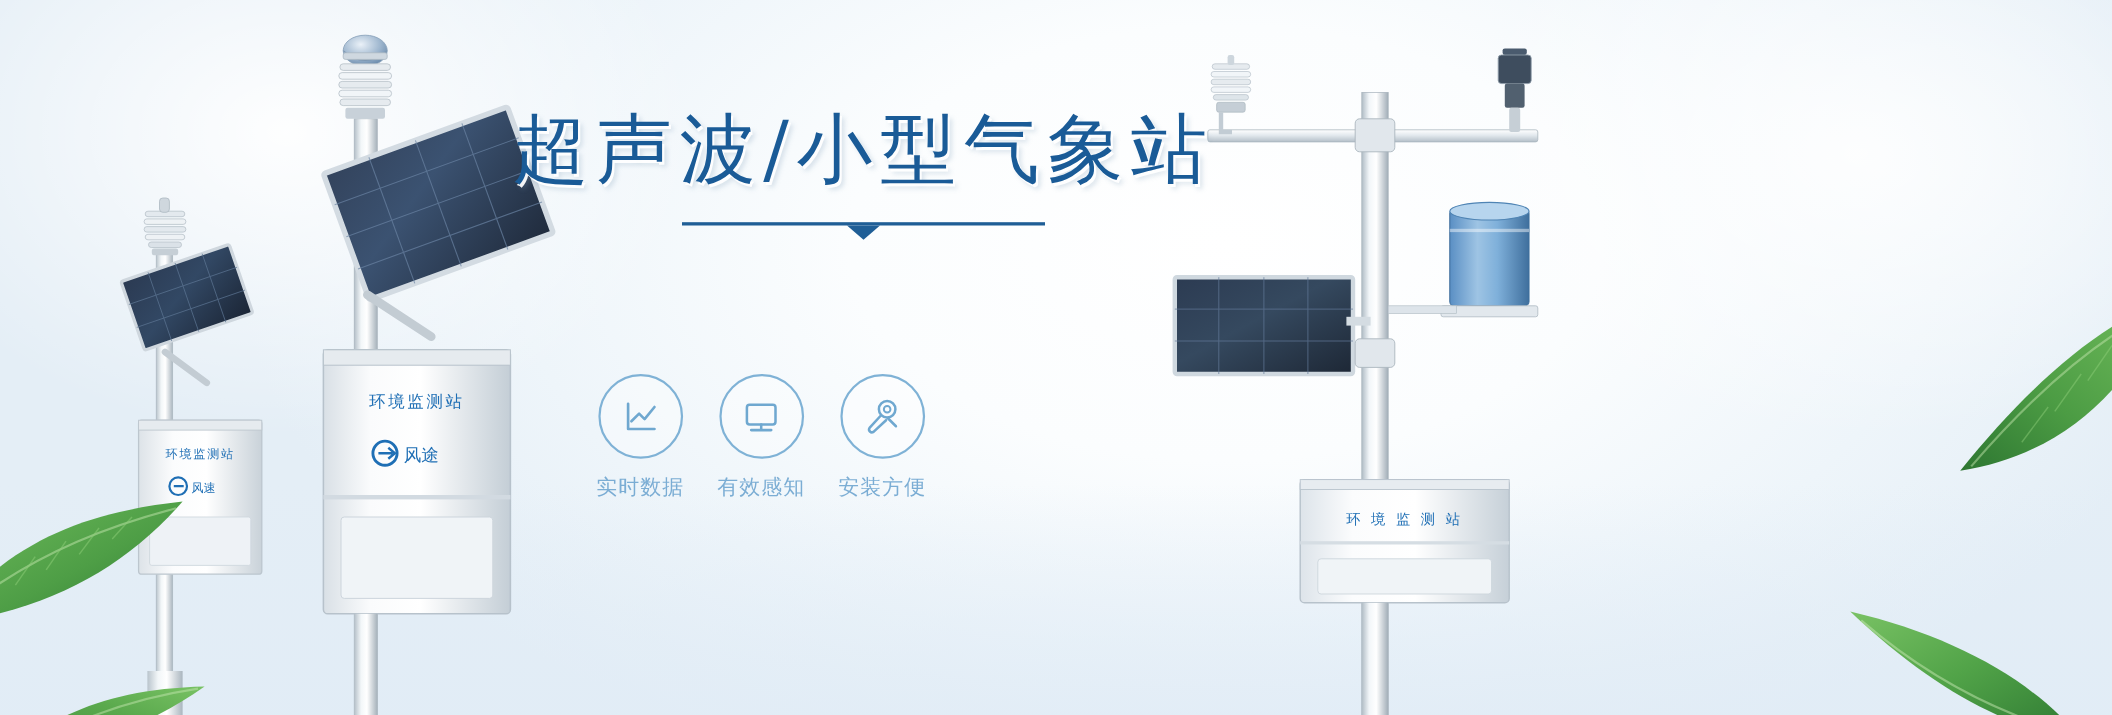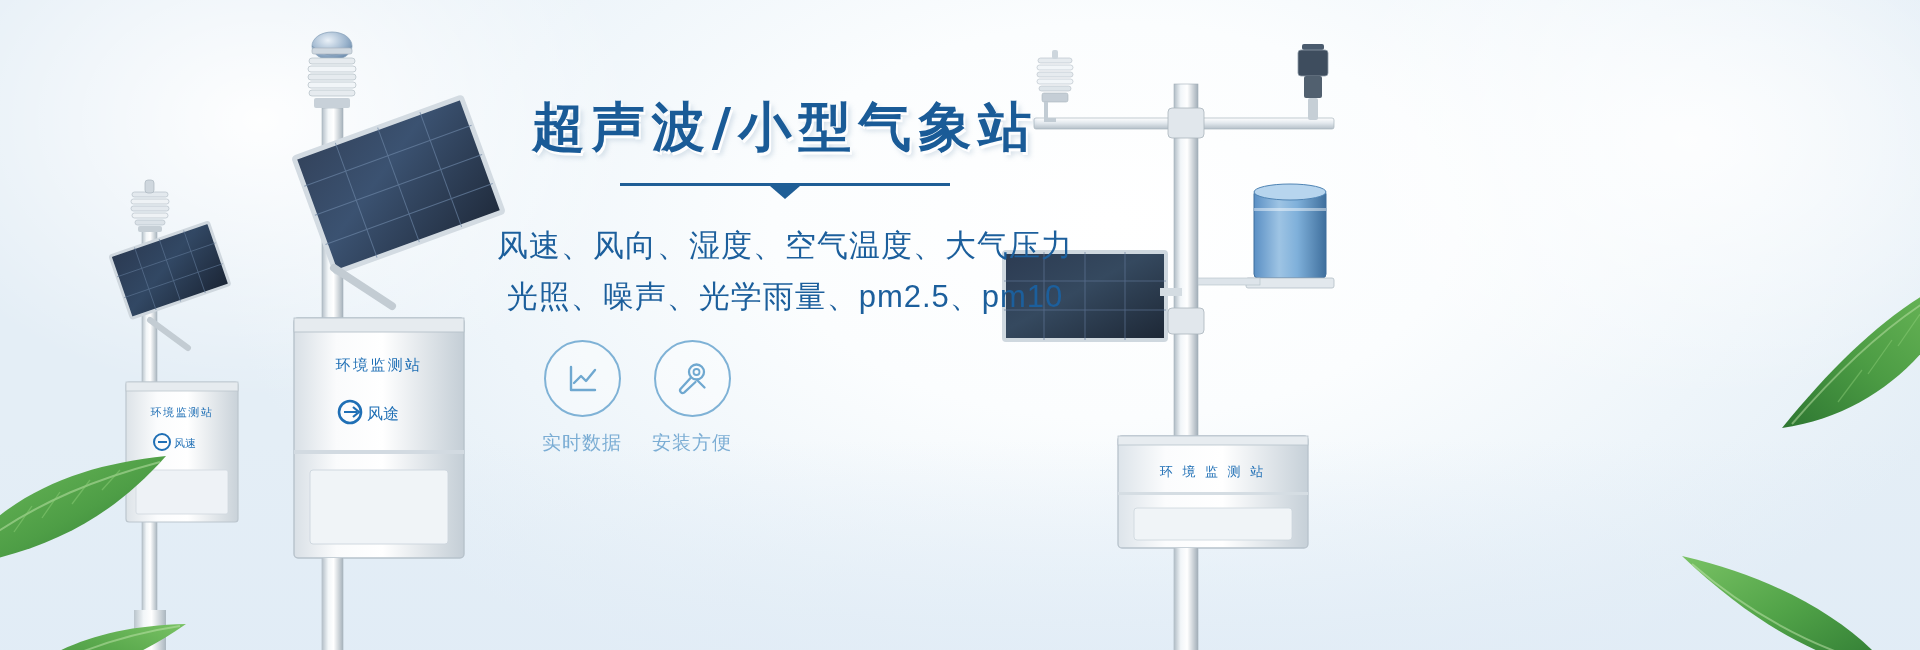--- a/index.html
+++ b/index.html
@@ -22,22 +22,22 @@
     background:radial-gradient(ellipse at center,rgba(255,255,255,.85) 0%,rgba(255,255,255,0) 70%);
     pointer-events:none;}
   .wash-c{position:absolute;left:0;bottom:0;width:1920px;height:210px;
     background:linear-gradient(to top,rgba(225,236,246,.85),rgba(225,236,246,0));
     pointer-events:none;}
 
   
   .center{position:absolute;left:440px;top:96px;width:690px;text-align:center;}
   .title{
     font-family:"DejaVu Serif","Liberation Serif",serif;
-    font-weight:bold;
-    font-size:53px;
+    font-weight:normal;
+    font-size:69px;
     letter-spacing:7px;
     color:#1a5b97;
     line-height:1.16;
     white-space:nowrap;
     text-shadow:2px 3px 0 rgba(255,255,255,.95), 4px 5px 5px rgba(120,150,180,.28);
   }
   .divider{
     position:relative;width:330px;margin:26px auto 0 auto;height:16px;
   }
   .divider .bar{position:absolute;left:0;top:0;width:330px;height:3px;background:#1f5e96;}
@@ -75,21 +75,21 @@
   
   .leaf{position:absolute;pointer-events:none;}
   .leaf-bl{left:-30px;bottom:60px;}
   .leaf-bl2{left:10px;bottom:-40px;}
   .leaf-r2{right:40px;bottom:-30px;}
   .leaf-r3{right:-40px;top:250px;}
 
   
   .stnA{position:absolute;left:104px;top:170px;width:170px;height:480px;}
   .stnB{position:absolute;left:276px;top:18px;width:230px;height:632px;}
-  .stnC{position:absolute;left:996px;top:40px;width:380px;height:610px;}
+  .stnC{position:absolute;left:1060px;top:40px;width:380px;height:610px;}
 </style>
 </head>
 <body>
 
 <div id="banner">
 
   <div class="wash-a"></div>
   <div class="wash-b"></div>
   <div class="wash-c"></div>
 
@@ -382,39 +382,45 @@
   </svg>
 
   <div class="center">
     <div class="title">超声波/小型气象站</div>
 
     <div class="divider">
       <div class="bar"></div>
       <div class="tri"></div>
     </div>
 
-    <div class="sub">
-      <span class="l1">风速、风向、湿度、空气温度、大气压力</span>
-      <span class="l2">光照、噪声、光学雨量、pm2.5、pm10</span>
-    </div>
   </div>
 
   <div class="features">
 
     <div class="feature">
       <div class="fcircle">
         <svg width="40" height="40" viewBox="0 0 40 40">
           <path d="M9 8 L9 31 L33 31" fill="none" stroke="#6fa8d0" stroke-width="2.4" stroke-linecap="round" stroke-linejoin="round"></path>
           <path d="M12 24 L19 17 L24 22 L33 11" fill="none" stroke="#6fa8d0" stroke-width="2.4" stroke-linecap="round" stroke-linejoin="round"></path>
         </svg>
       </div>
       <div class="flabel">实时数据</div>
     </div>
 
 
+    <div class="feature">
+      <div class="fcircle">
+        <svg width="40" height="40" viewBox="0 0 40 40">
+          <rect x="7" y="9" width="26" height="18" rx="2.5" fill="none" stroke="#6fa8d0" stroke-width="2.3"></rect>
+          <path d="M20 27 L20 31" stroke="#6fa8d0" stroke-width="2.3" stroke-linecap="round"></path>
+          <path d="M11 32 L29 32" stroke="#6fa8d0" stroke-width="2.6" stroke-linecap="round"></path>
+        </svg>
+      </div>
+      <div class="flabel">有效感知</div>
+    </div>
 
     <div class="feature">
       <div class="fcircle">
         <svg width="40" height="40" viewBox="0 0 40 40">
           <circle cx="24.5" cy="13" r="7.5" fill="none" stroke="#6fa8d0" stroke-width="2.3"></circle>
           <circle cx="24.5" cy="13" r="3" fill="none" stroke="#6fa8d0" stroke-width="1.8"></circle>
           <path d="M19 18.5 L8.5 30 a2.6 2.6 0 0 0 3.6 3.6 L23.5 23" fill="none" stroke="#6fa8d0" stroke-width="2.3" stroke-linecap="round" stroke-linejoin="round"></path>
           <path d="M25 21 L32.5 28.5" fill="none" stroke="#6fa8d0" stroke-width="2.3" stroke-linecap="round"></path>
         </svg>
       </div>

